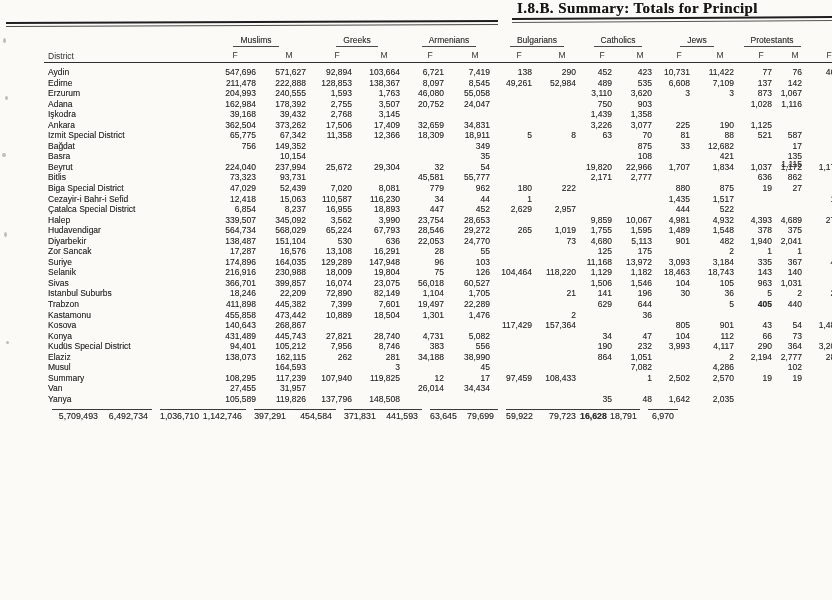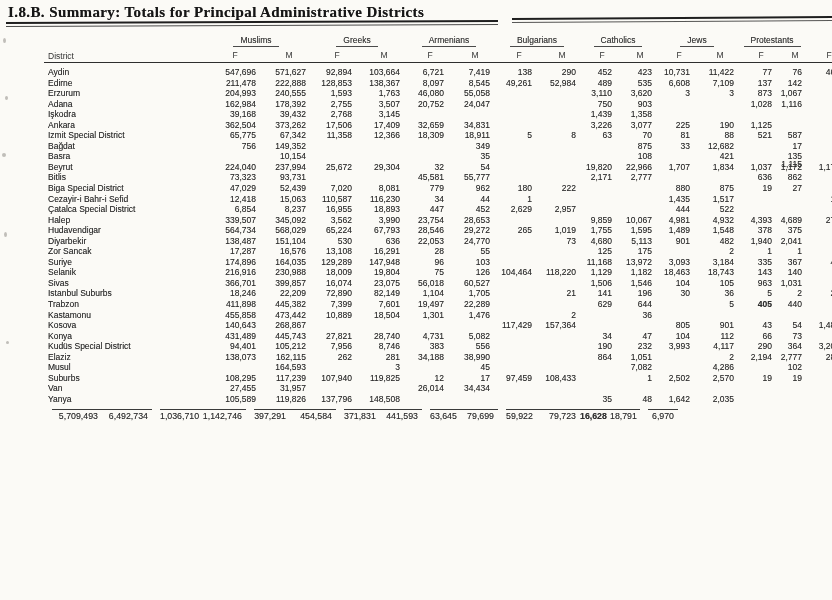--- a/index.html
+++ b/index.html
@@ -36,21 +36,21 @@
   .totrow{display:flex;height:14px;line-height:13px;font-size:8.8px;margin-top:4px;white-space:nowrap;}
   .totrow .c{border-top:1px solid #3a3a3a;}
   .totrow .c.dist{border-top:none;padding-left:60px;}
   .speck{position:absolute;background:#8f8d86;border-radius:50%;opacity:.55;}
 </style>
 </head>
 <body>
 
 <div class="page">
 
-  <div class="title title-left">I.8.B. Summary: Totals for Principal Administrative Districts</div>
+  <div class="title title-right">I.8.B. Summary: Totals for Principl</div>
   <div class="rule rule-l1"></div>
   <div class="rule rule-l2"></div>
   <div class="rule rule-r1"></div>
   <div class="rule rule-r2"></div>
 
   <div class="speck" style="left:3px;top:38px;width:3px;height:5px;"></div>
   <div class="speck" style="left:5px;top:96px;width:3px;height:4px;"></div>
   <div class="speck" style="left:2px;top:153px;width:4px;height:4px;"></div>
   <div class="speck" style="left:4px;top:232px;width:3px;height:5px;"></div>
   <div class="speck" style="left:6px;top:341px;width:3px;height:3px;"></div>
@@ -616,21 +616,21 @@
           <div class="c" style="width: 44px;"></div>
           <div class="c" style="width: 36px;"></div>
           <div class="c" style="width: 40px;">7,082</div>
           <div class="c" style="width: 38px;"></div>
           <div class="c" style="width: 44px;">4,286</div>
           <div class="c" style="width: 38px;"></div>
           <div class="c" style="width: 30px;">102</div>
           <div class="c" style="width: 38px;"></div>
         </div>
         <div class="r">
-          <div class="c dist" style="width: 158px;">Suburbs</div>
+          <div class="c dist" style="width: 158px;">Summary</div>
           <div class="c" style="width: 58px;">108,295</div>
           <div class="c" style="width: 50px;">117,239</div>
           <div class="c" style="width: 46px;">107,940</div>
           <div class="c" style="width: 48px;">119,825</div>
           <div class="c" style="width: 44px;">12</div>
           <div class="c" style="width: 46px;">17</div>
           <div class="c" style="width: 42px;">97,459</div>
           <div class="c" style="width: 44px;">108,433</div>
           <div class="c" style="width: 36px;"></div>
           <div class="c" style="width: 40px;">1</div>

